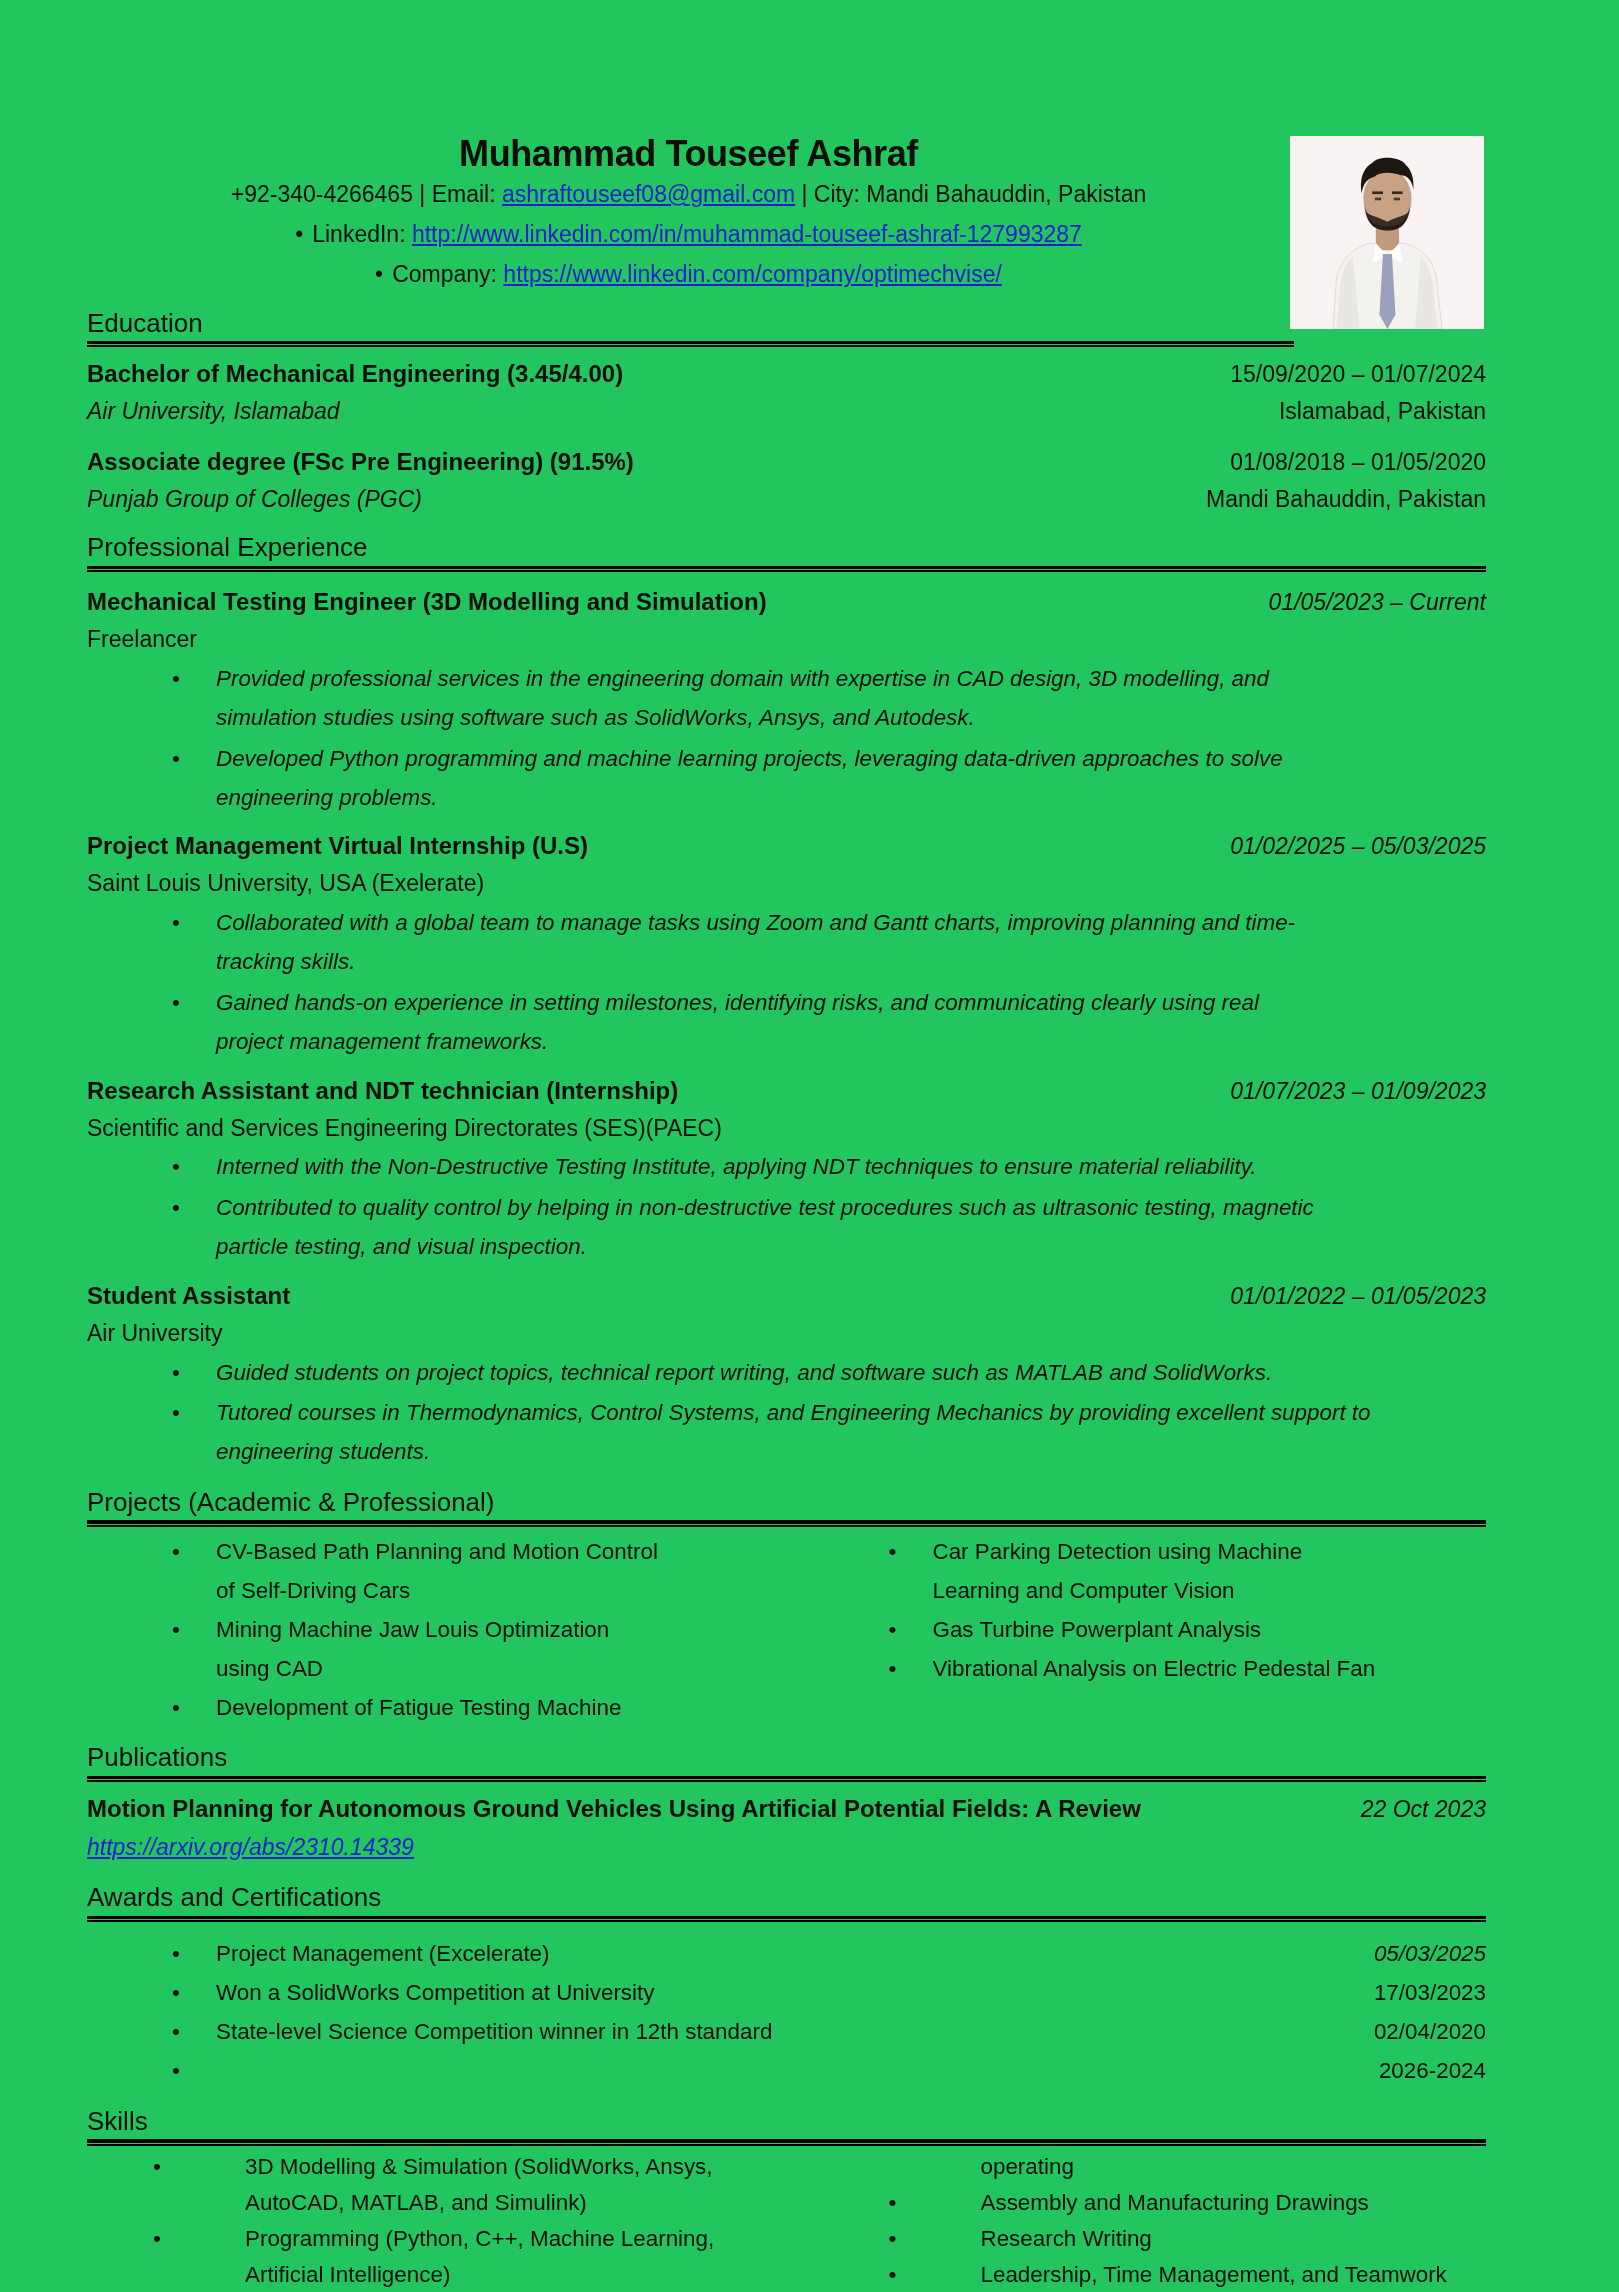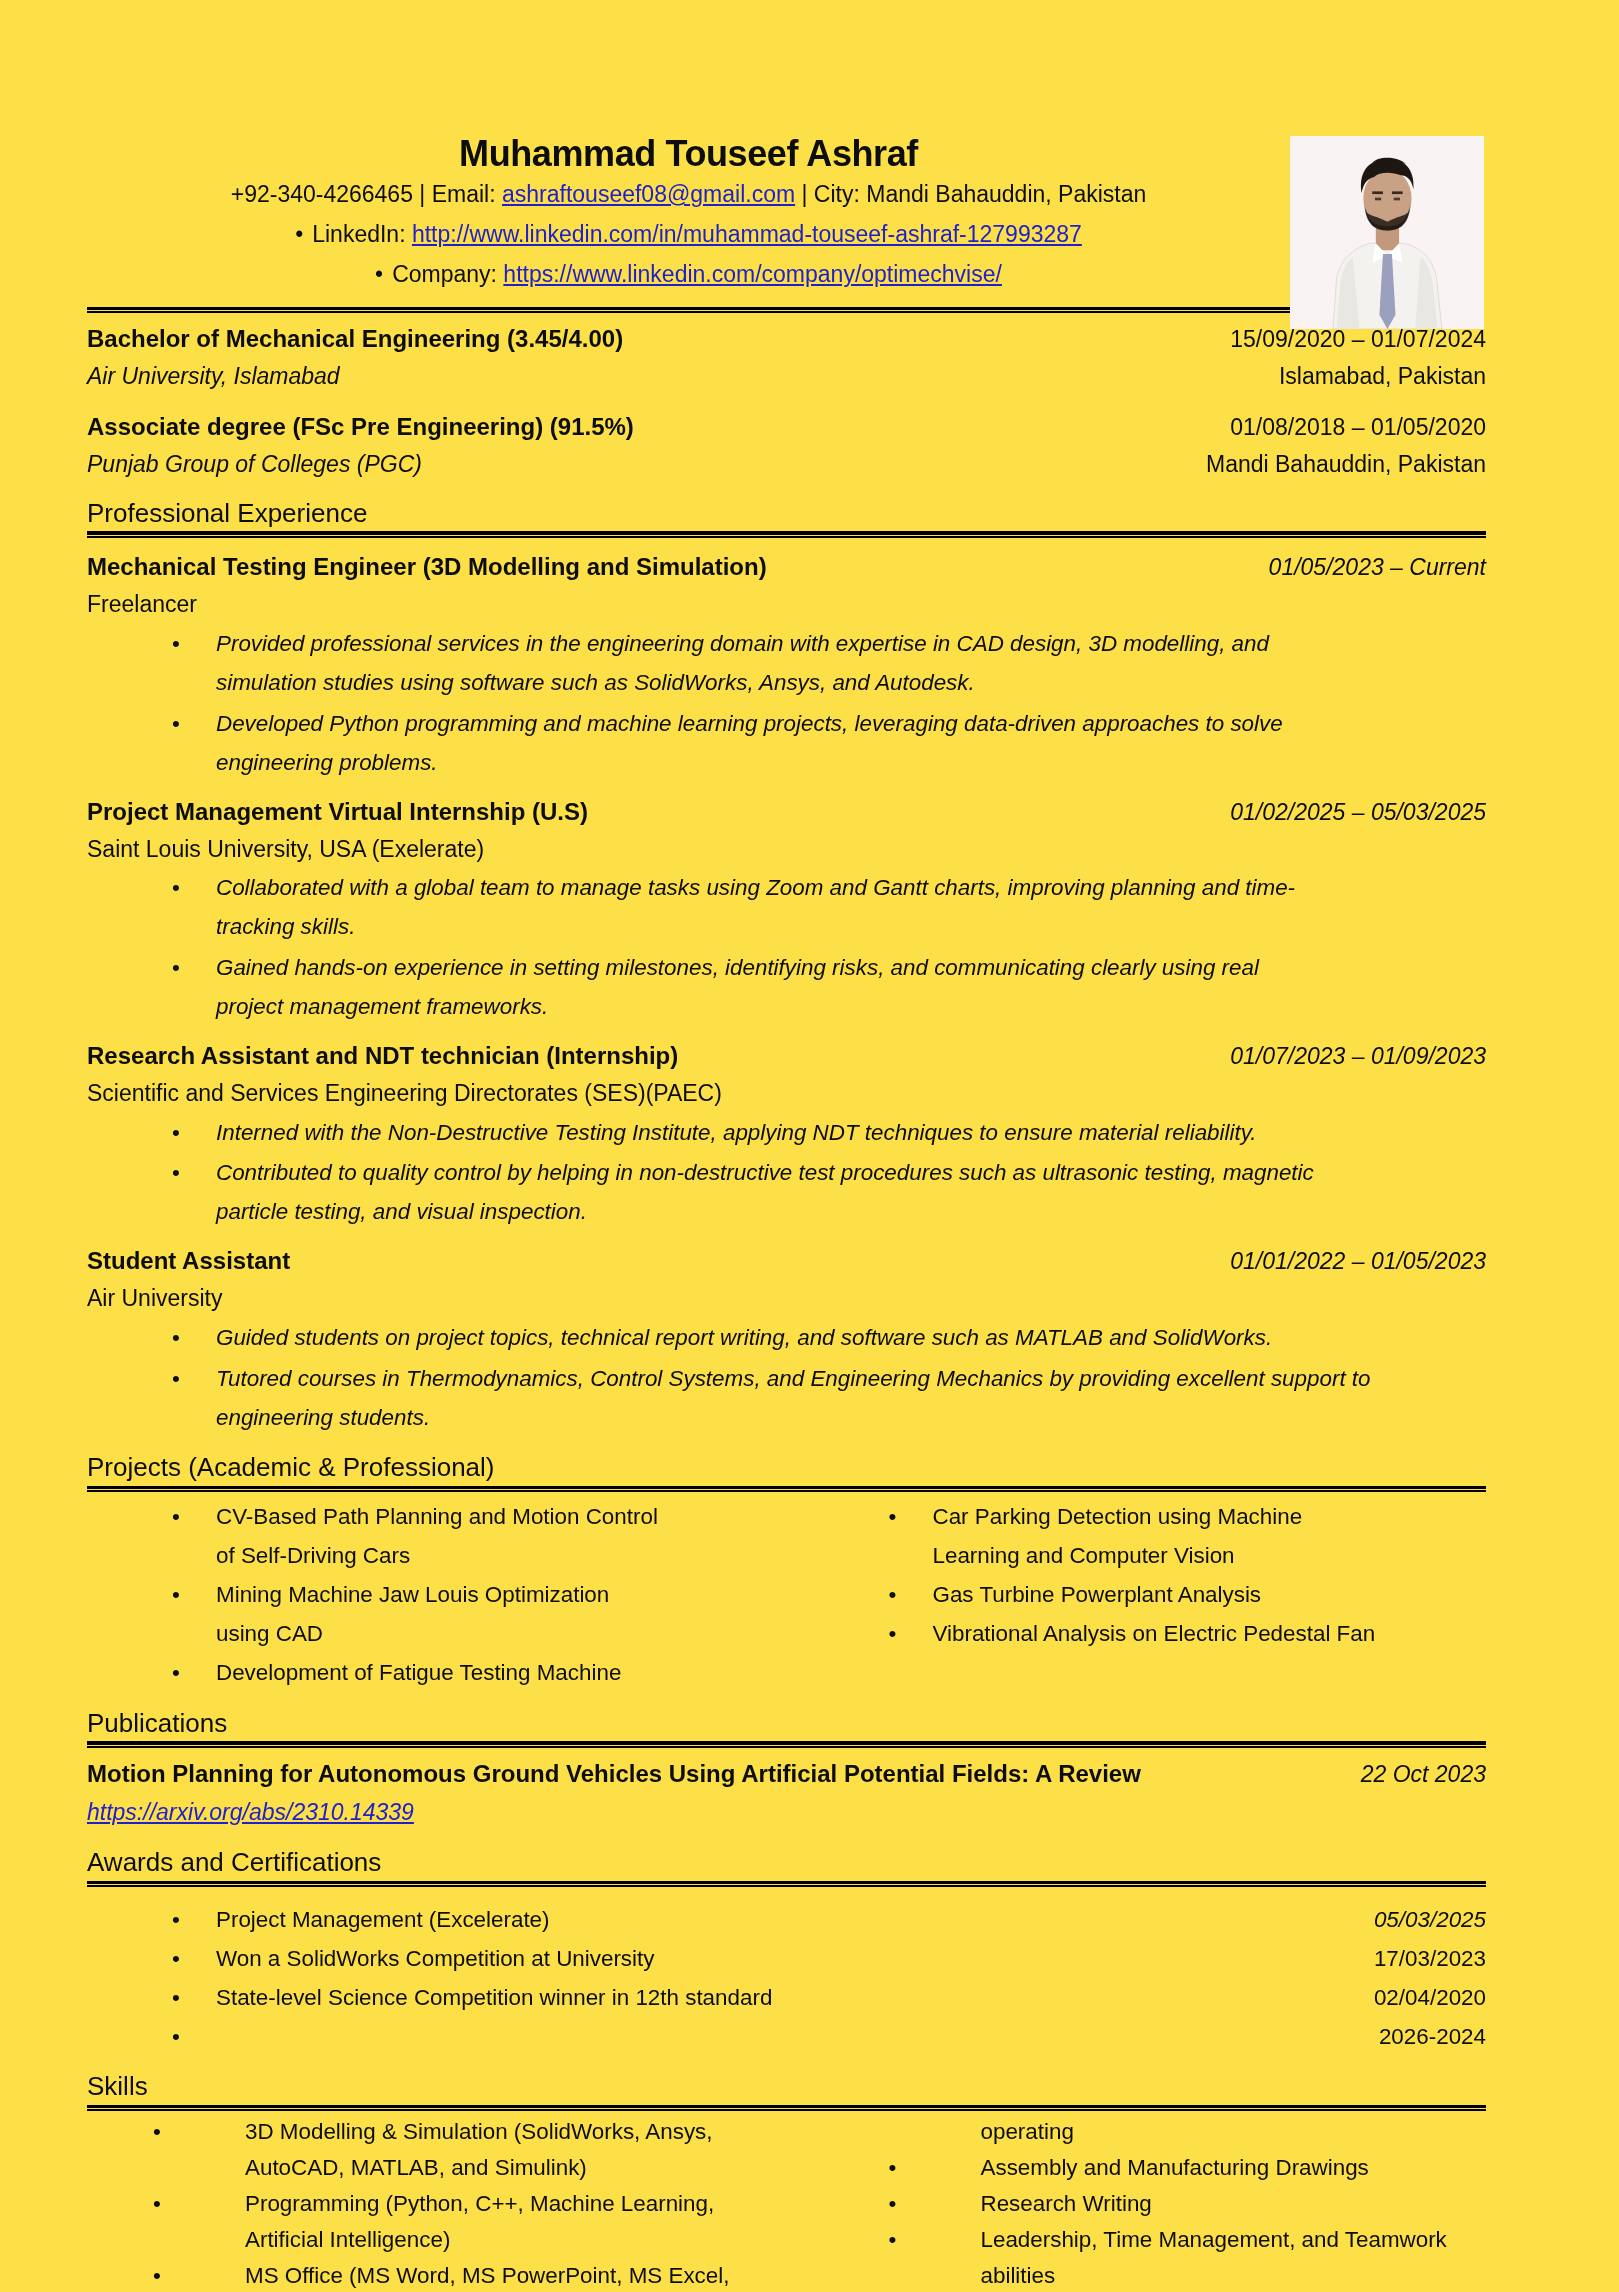--- a/index.html
+++ b/index.html
@@ -1,20 +1,20 @@
 <!DOCTYPE html>
 <html style="font-size:14.3px"><head>
 <meta charset="utf-8">
 <style>
   * { margin:0; padding:0; box-sizing:border-box; }
   html,body { background:#ffffff; }
   .page {
     position:relative;
     width:1619px; height:2293px;
-    background:#fde047;
+    background:#22c55e;
     overflow:hidden;
     font-family:"Liberation Sans", sans-serif;
     color:#0d0d0d;
     padding:133px 133px 0 87px;
   }
   .it { font-style:italic; }
   .ml { white-space:pre-line; }
   a.lnk { color:#2020cc; text-decoration:underline; cursor:pointer; }
 
   
@@ -115,20 +115,21 @@
   </div>
 
   <div class="head-wrap">
     <div class="name">Muhammad Touseef Ashraf</div>
     <div class="contact-line"><span>+92-340-4266465 | Email: </span><a class="lnk">ashraftouseef08@gmail.com</a><span> | City: Mandi Bahauddin, Pakistan</span></div>
     <div class="contact-line"><span class="cb">•</span><span>LinkedIn: </span> <a class="lnk">http://www.linkedin.com/in/muhammad-touseef-ashraf-127993287</a></div>
     <div class="contact-line"><span class="cb">•</span><span>Company: </span> <a class="lnk">https://www.linkedin.com/company/optimechvise/</a></div>
   </div>
 
   <div class="mt14">
+    <div class="section-title">Education</div>
     <div class="rule short"></div>
 
     <div class="edu-item">
       <div class="edu-r">
         <span class="edu-degree">Bachelor of Mechanical Engineering (3.45/4.00)</span>
         <span class="edu-dates">15/09/2020 – 01/07/2024</span>
       </div>
       <div class="edu-r">
         <span class="edu-school">Air University, Islamabad</span>
         <span class="edu-loc">Islamabad, Pakistan</span>

